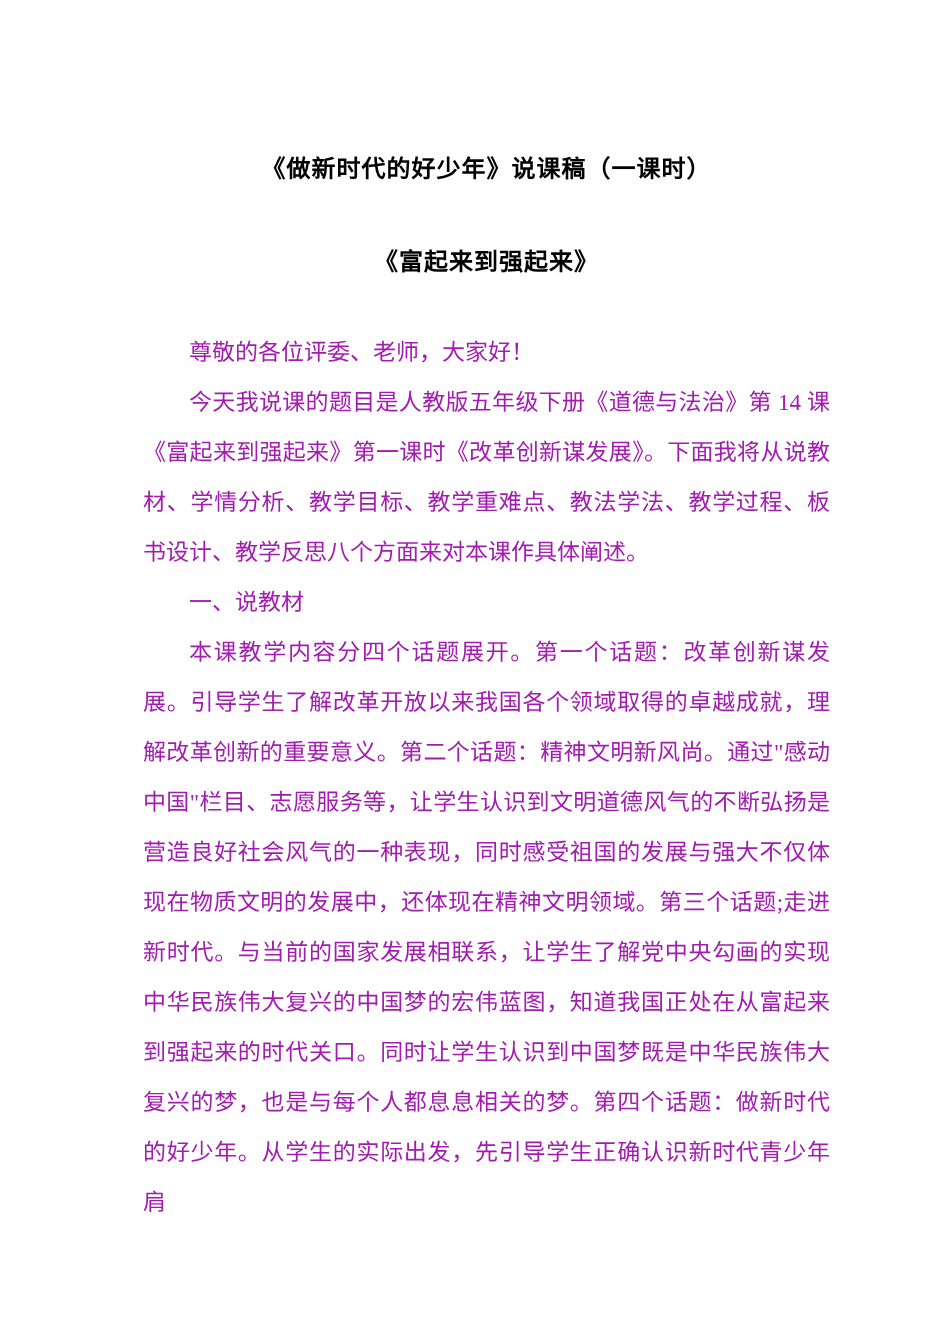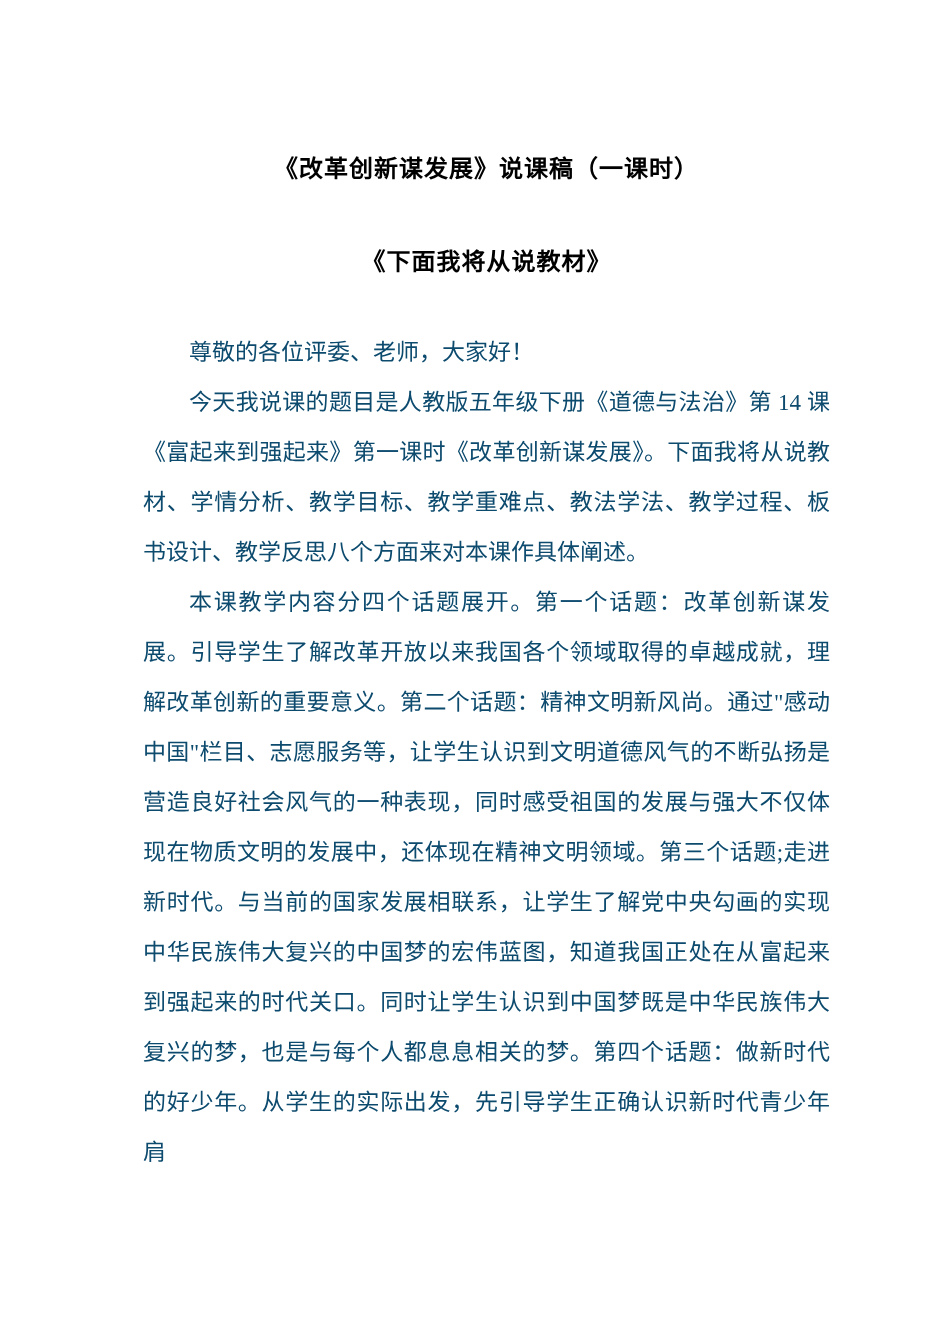--- a/index.html
+++ b/index.html
@@ -36,35 +36,36 @@
   .doc-body {
     margin-top: 41px;
   }
   .doc-body p {
     margin: 0;
     font-size: 23px;
     line-height: 50px;
     text-align: justify;
     text-justify: inter-ideograph;
     text-indent: 46px; 
-    color: #0c4a6e;
+    color: #a21caf;
     letter-spacing: 0px;
     word-break: break-all;
   }
 </style>
 </head>
 <body>
 
 <div class="page">
   <div class="content">
 
-    <h1 class="doc-title">《改革创新谋发展》说课稿（一课时）</h1>
+    <h1 class="doc-title">《做新时代的好少年》说课稿（一课时）</h1>
 
-    <h2 class="doc-subtitle">《下面我将从说教材》</h2>
+    <h2 class="doc-subtitle">《富起来到强起来》</h2>
 
     <div class="doc-body">
       <p>尊敬的各位评委、老师，大家好！</p>
       <p>今天我说课的题目是人教版五年级下册《道德与法治》第 14 课《富起来到强起来》第一课时《改革创新谋发展》。下面我将从说教材、学情分析、教学目标、教学重难点、教法学法、教学过程、板书设计、教学反思八个方面来对本课作具体阐述。</p>
+      <p>一、说教材</p>
       <p>本课教学内容分四个话题展开。第一个话题：改革创新谋发展。引导学生了解改革开放以来我国各个领域取得的卓越成就，理解改革创新的重要意义。第二个话题：精神文明新风尚。通过"感动中国"栏目、志愿服务等，让学生认识到文明道德风气的不断弘扬是营造良好社会风气的一种表现，同时感受祖国的发展与强大不仅体现在物质文明的发展中，还体现在精神文明领域。第三个话题;走进新时代。与当前的国家发展相联系，让学生了解党中央勾画的实现中华民族伟大复兴的中国梦的宏伟蓝图，知道我国正处在从富起来到强起来的时代关口。同时让学生认识到中国梦既是中华民族伟大复兴的梦，也是与每个人都息息相关的梦。第四个话题：做新时代的好少年。从学生的实际出发，先引导学生正确认识新时代青少年肩</p>
     </div>
 
   </div>
 </div>
 
 </body></html>

